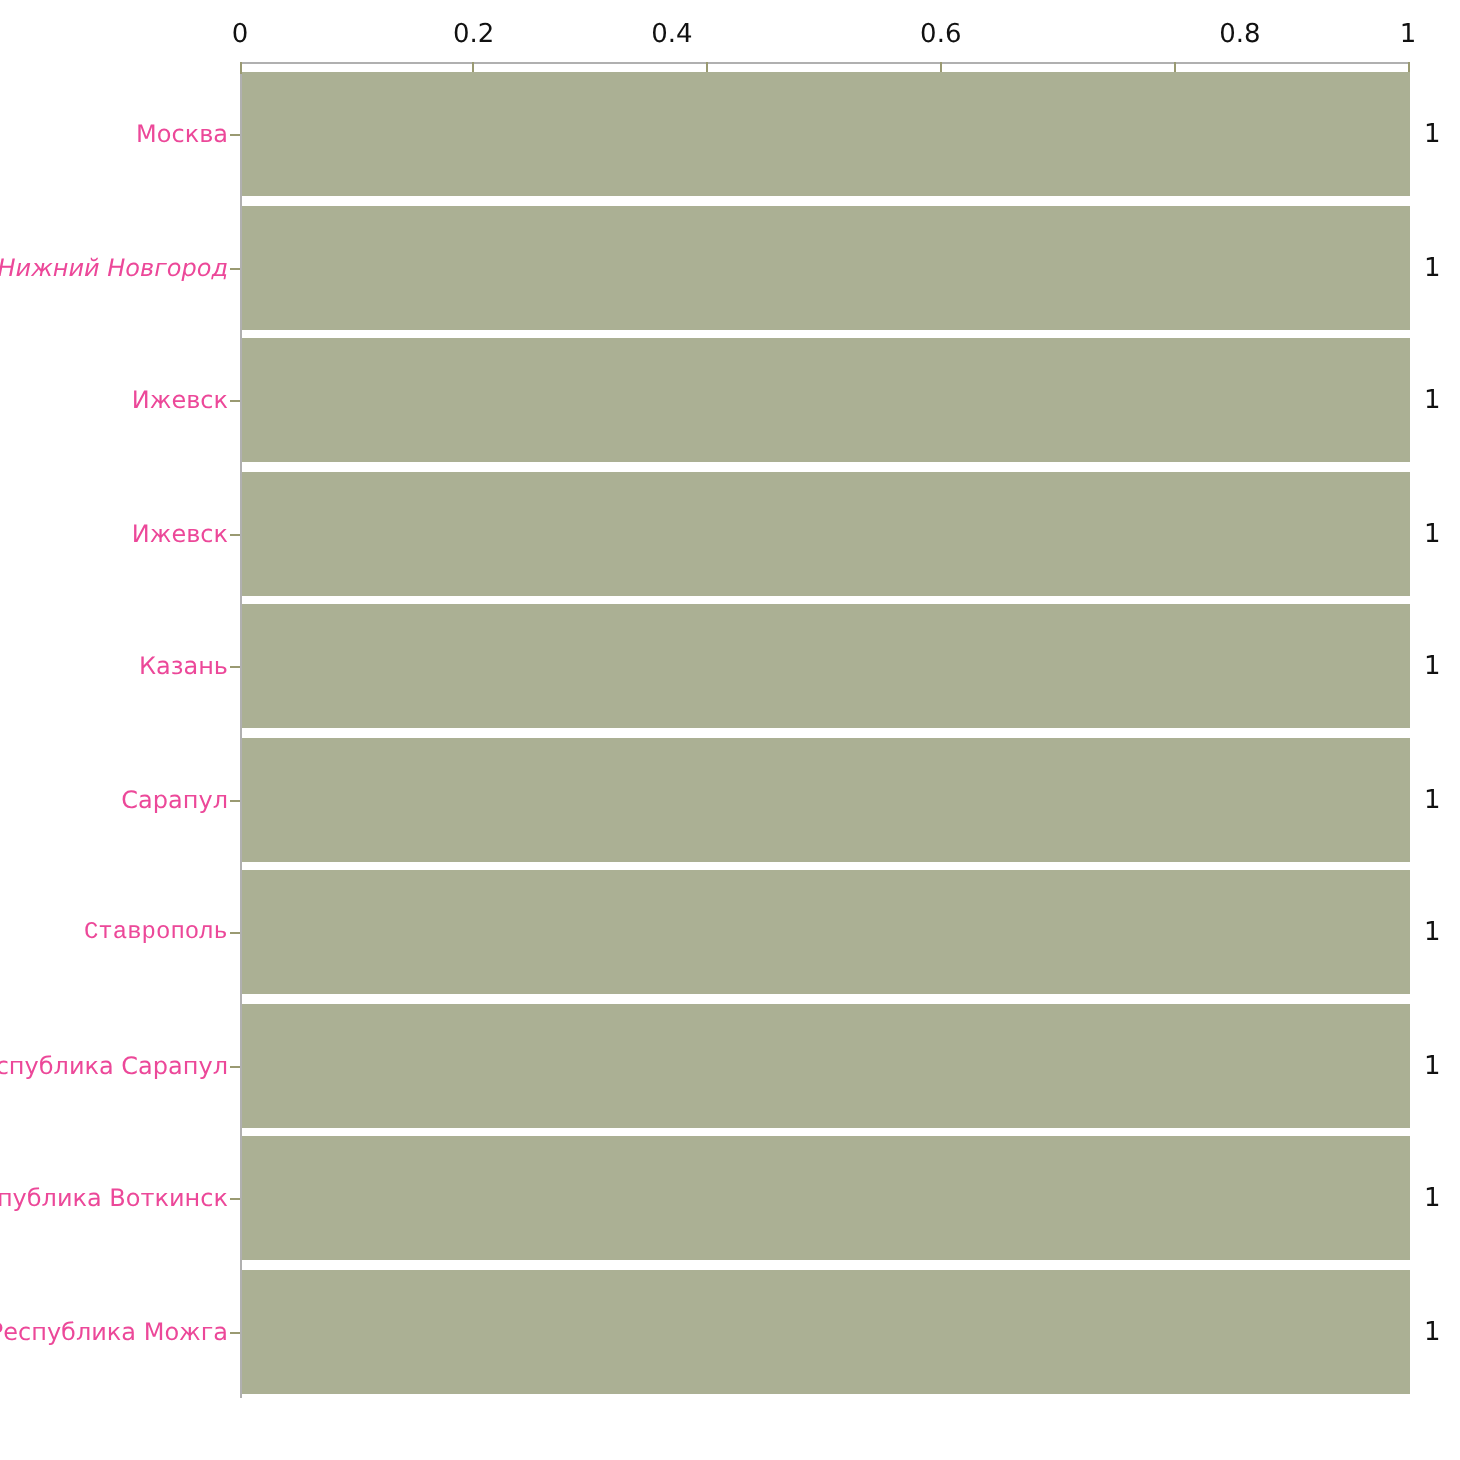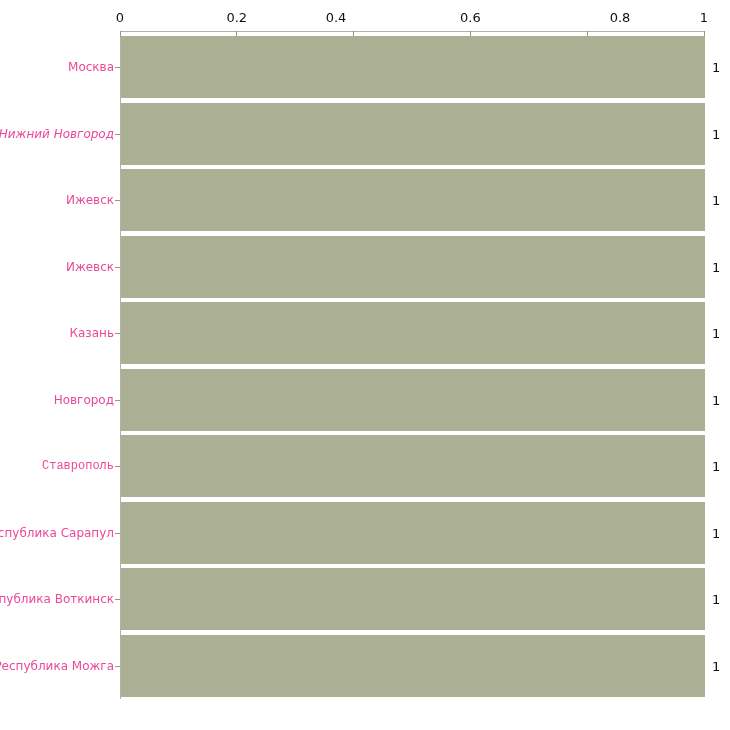--- a/index.html
+++ b/index.html
@@ -153,21 +153,21 @@
       <div class="bar-row" style="top: 302.25px; height: 62px;">
         <div class="bar" style="width: 584px; height: 62px; background: rgb(171, 176, 148);"></div>
       </div>
       <div class="bar-value" style="left: 712px; top: 326.25px;">1</div>
       <div class="cat-label" style="top: 326.25px;">Казань</div>
       <div class="cat-tick" style="top: 333.25px;"></div>
       <div class="bar-row" style="top: 368.75px; height: 62px;">
         <div class="bar" style="width: 584px; height: 62px; background: rgb(171, 176, 148);"></div>
       </div>
       <div class="bar-value" style="left: 712px; top: 392.75px;">1</div>
-      <div class="cat-label" style="top: 392.75px;">Новгород</div>
+      <div class="cat-label" style="top: 392.75px;">Сарапул</div>
       <div class="cat-tick" style="top: 399.75px;"></div>
       <div class="bar-row" style="top: 435.25px; height: 62px;">
         <div class="bar" style="width: 584px; height: 62px; background: rgb(171, 176, 148);"></div>
       </div>
       <div class="bar-value" style="left: 712px; top: 459.25px;">1</div>
       <div class="cat-label" style="top: 459.25px; font-family: Liberation Mono, monospace;">Ставрополь</div>
       <div class="cat-tick" style="top: 466.25px;"></div>
       <div class="bar-row" style="top: 501.75px; height: 62px;">
         <div class="bar" style="width: 584px; height: 62px; background: rgb(171, 176, 148);"></div>
       </div>

